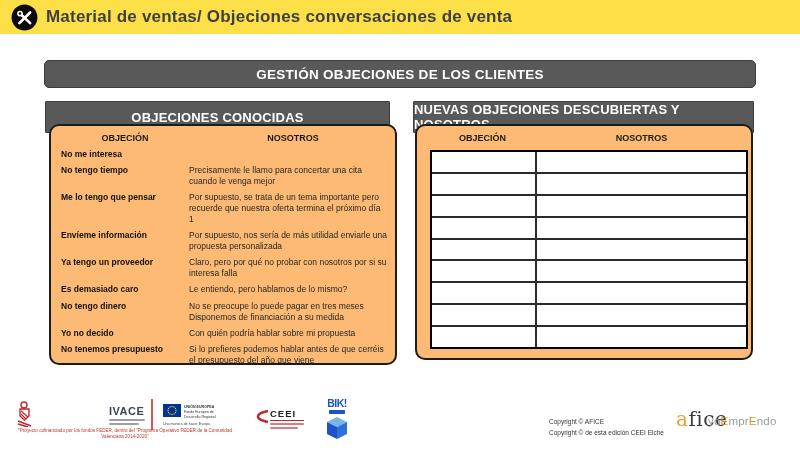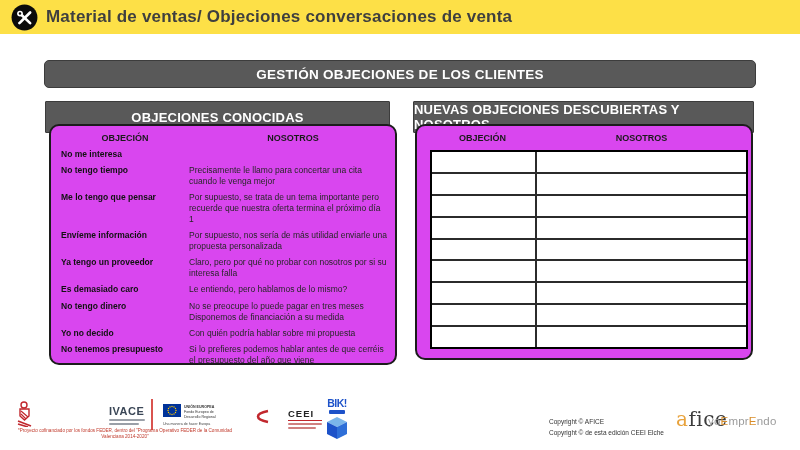--- a/index.html
+++ b/index.html
@@ -18,21 +18,21 @@
             display:flex; align-items:center; justify-content:center; letter-spacing:.3px; }
 
   
   .col-head { position:absolute; top:101px; height:32px; background:#595959; border:1px solid #3c3c3c;
               color:#fff; font-weight:bold; font-size:13px; display:flex; align-items:center; justify-content:center;
               border-radius:1px; letter-spacing:.2px; }
   .col-head.left  { left:45px;  width:345px; }
   .col-head.right { left:413px; width:341px; }
 
   
-  .panel { position:absolute; border:2px solid #1c1c1c; border-radius:10px; background:#d946ef; }
+  .panel { position:absolute; border:2px solid #1c1c1c; border-radius:10px; background:#fdba74; }
   .panel-left  { left:49px;  top:124px; width:348px; height:241px; padding:7px 8px 4px 10px; }
   .panel-right { left:415px; top:124px; width:338px; height:236px; }
 
   .obj-head-row { display:grid; grid-template-columns:128px 1fr; column-gap:10px; margin-bottom:6px; }
   .obj-head-cell { text-align:center; font-weight:bold; font-size:9px; color:#1a1a1a; }
   .obj-row { display:grid; grid-template-columns:128px 1fr; column-gap:0; margin-bottom:5px; }
   .obj-label { font-weight:bold; font-size:8.5px; color:#111; line-height:1.3; }
   .obj-resp  { font-size:8.5px; color:#262626; line-height:1.3; white-space:pre-line; }
 
   
@@ -52,21 +52,21 @@
   .ivace-name { font-weight:bold; font-size:11px; color:#3a4656; letter-spacing:.5px; }
   .micro-bar { height:2px; background:#9aa0a8; margin-top:2px; border-radius:1px; }
   .red-divider { position:absolute; left:151px; top:399px; width:2px; height:31px; background:#d9534f; }
   .eu { position:absolute; left:163px; top:404px; }
   .eu-top { display:flex; gap:3px; }
   .eu-text { font-size:3.6px; color:#333; line-height:1.35; padding-top:1px; }
   .eu-text .b { font-weight:bold; }
   .eu-sub { font-size:3.6px; color:#444; margin-top:2px; }
   .feder { position:absolute; left:10px; top:428px; width:230px; font-size:4.6px; color:#c0392b;
            text-align:center; line-height:1.4; }
-  .ceei { position:absolute; left:256px; top:409px; display:flex; align-items:flex-start;gap:18px; }
+  .ceei { position:absolute; left:256px; top:409px; display:flex; align-items:flex-start; }
   .ceei-body { margin-left:1px; }
   .ceei-name { font-weight:bold; font-size:9.5px; color:#222; letter-spacing:1px; line-height:1; }
   .ceei-rule { height:1.5px; background:#c1272d; margin-top:1px; }
   .micro-bar.red { background:#d08080; }
   .bik { position:absolute; left:322px; top:398px; width:30px; text-align:center; }
   .bik-name { color:#1d52c9; font-weight:bold; font-size:10.5px; letter-spacing:-.5px; line-height:1; }
   .bik-bar { width:16px; height:4px; background:#1d52c9; border-radius:1px; margin:1px auto 2px; }
   .copyright { position:absolute; left:549px; top:416px; font-size:6.5px; color:#333; line-height:1.7; }
   .afice { position:absolute; left:676px; top:407px; font-family:"DejaVu Serif", serif; 
            font-size:20px; letter-spacing:.5px; }

